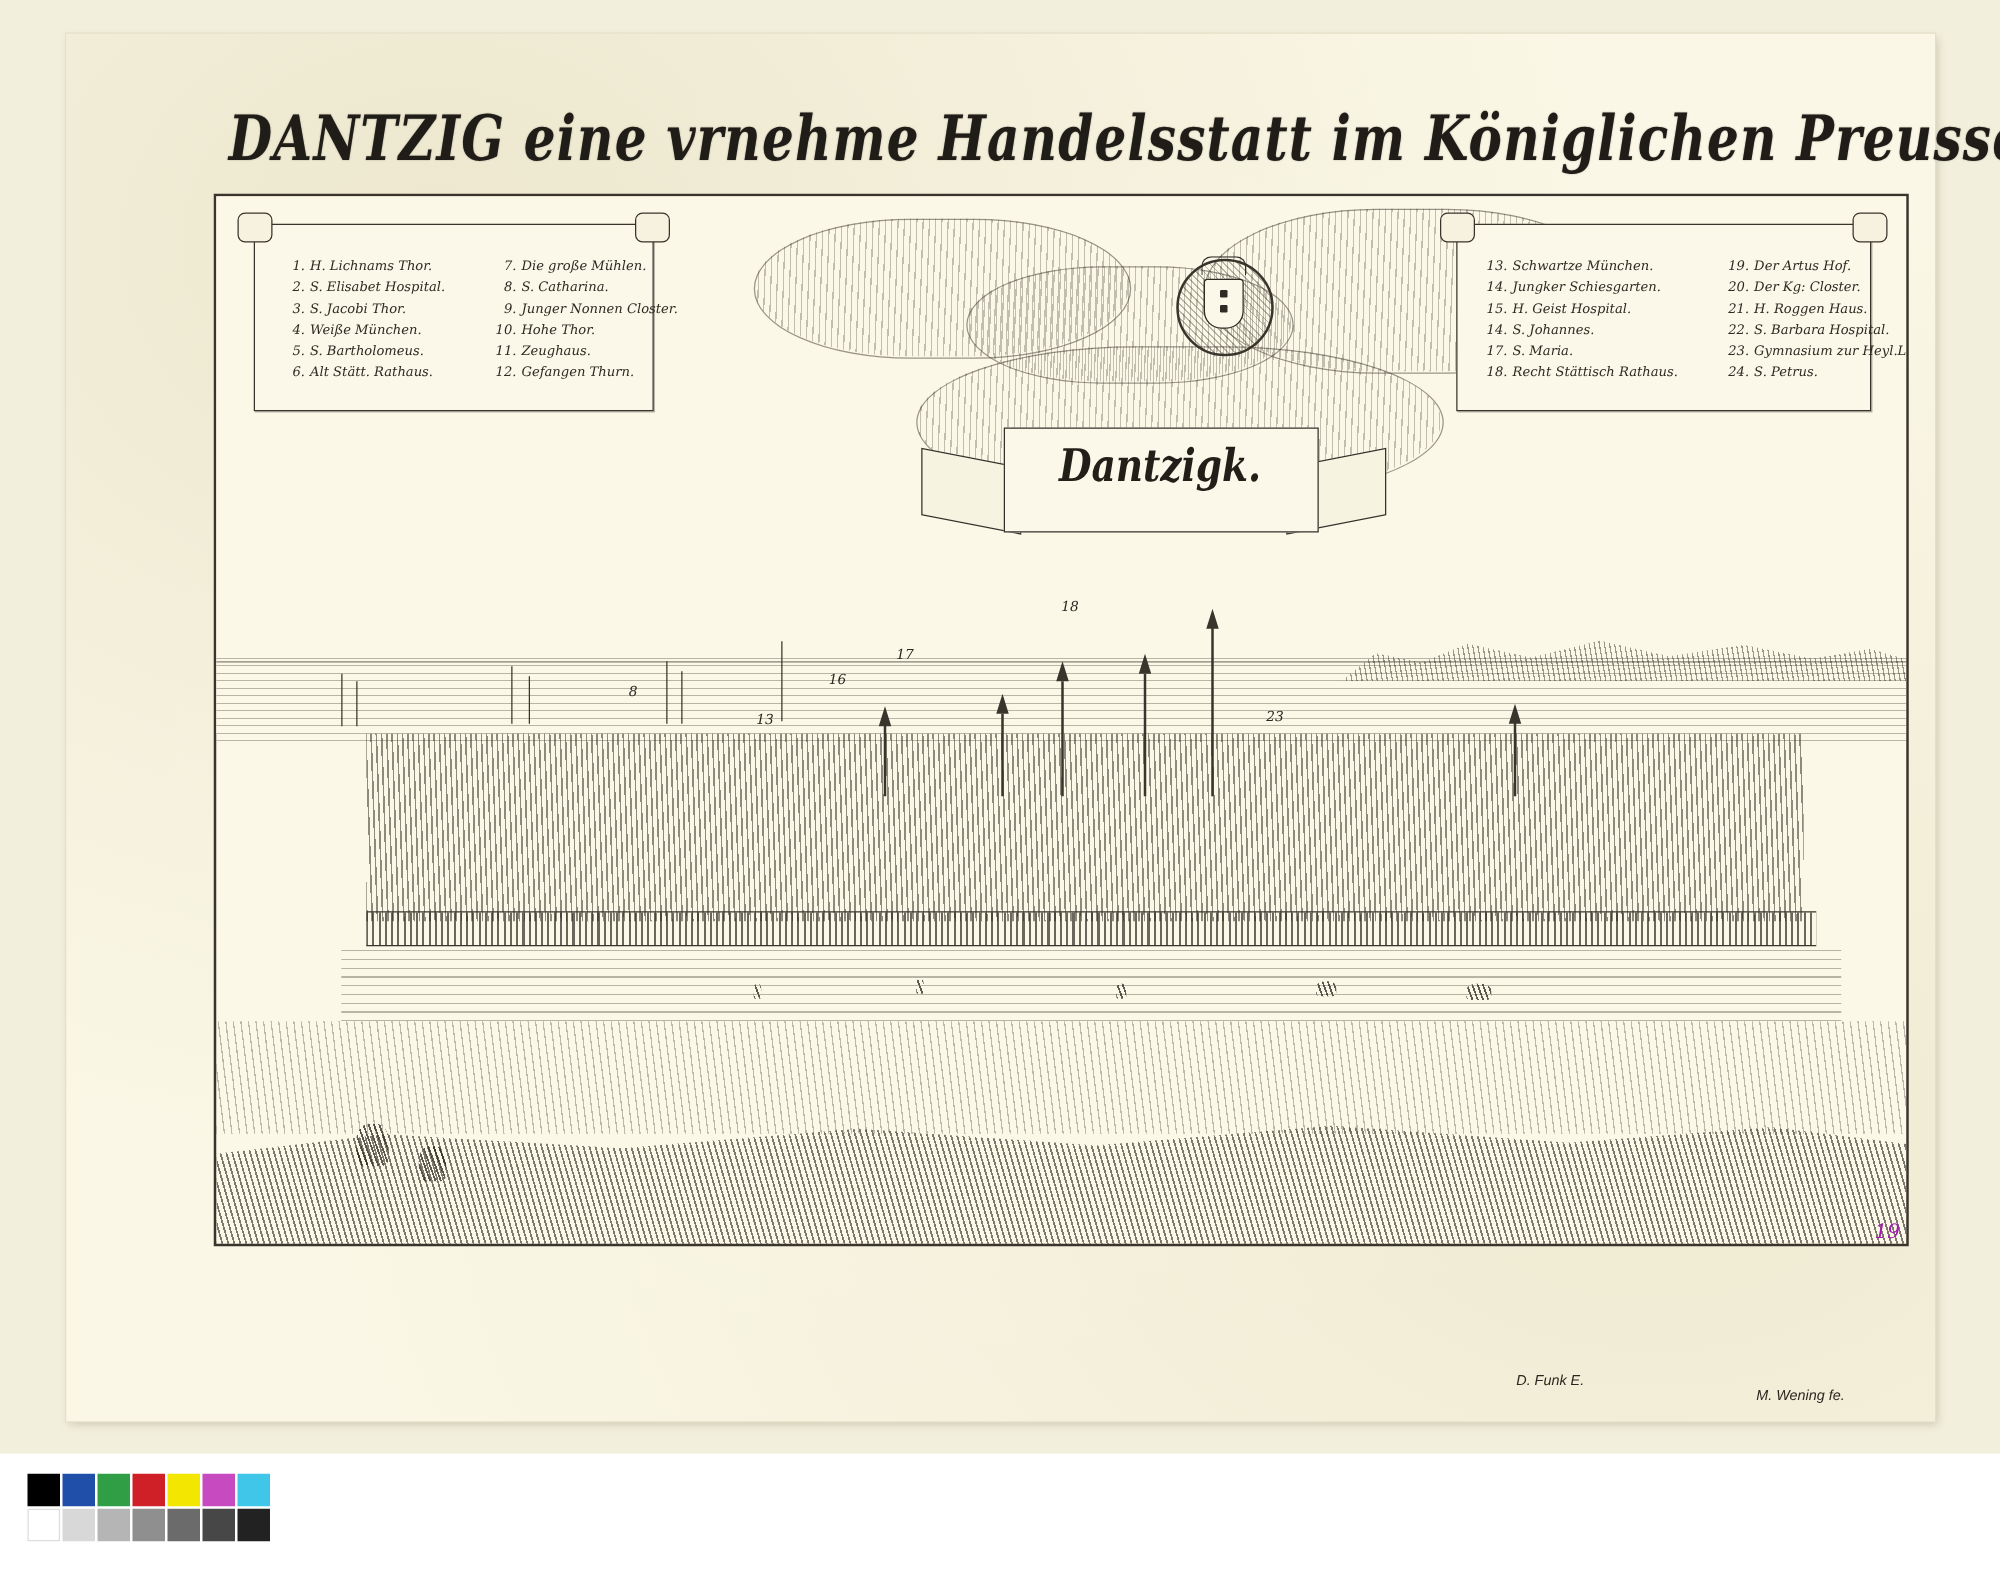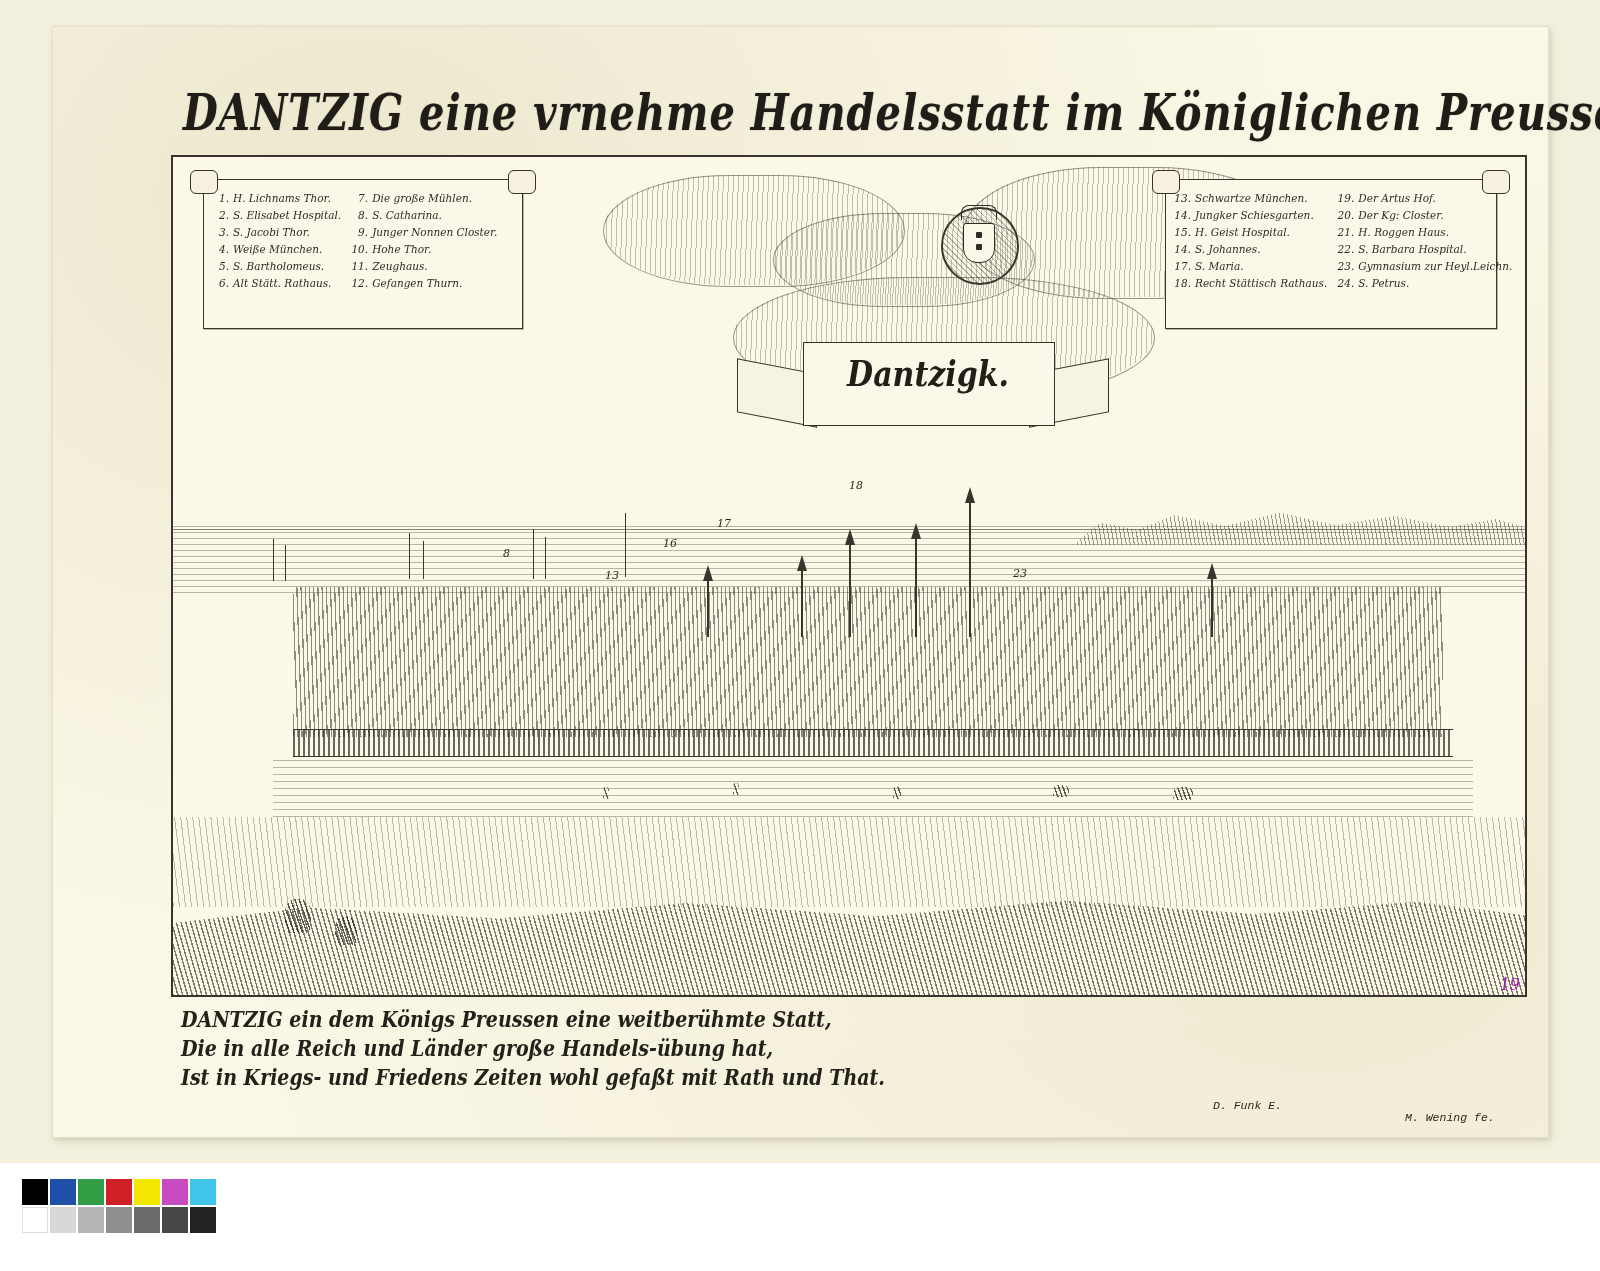--- a/index.html
+++ b/index.html
@@ -70,21 +70,21 @@
     position:absolute;top:-10px;width:26px;height:22px;border:1.5px solid #38332b;border-radius:6px;
     background:#f6f2df;
   }
   .legend{
     position:absolute;inset:10px 8px;
     display:flex;gap:10px;
     font-family:"DejaVu Serif", serif;
     font-size:10.5px;font-style:italic;color:#2e2a22;
     line-height:1.62;
   }
-  .legend ul{list-style:none;margin:0;padding:0;}
+  .legend ul{list-style:none;margin:15px;padding:0;}
   .legend li{white-space:nowrap;}
   .legend .num{display:inline-block;width:17px;text-align:right;margin-right:4px;}
 
   
   .arms{position:absolute;left:762px;top:36px;width:86px;height:96px;}
   .armsWreath{position:absolute;left:6px;top:14px;width:74px;height:74px;border:2px solid #3a352c;border-radius:50%;
     background:repeating-linear-gradient(45deg, rgba(58,53,44,.35) 0 1px, rgba(0,0,0,0) 1px 4px);}
   .armsShield{position:absolute;left:28px;top:30px;width:30px;height:38px;background:#fbf8ea;border:1.5px solid #2f2b24;
     border-radius:3px 3px 14px 14px;}
   .armsCross{position:absolute;left:12px;width:6px;height:6px;background:#2f2b24;border-radius:1px;}
@@ -136,21 +136,21 @@
     position:absolute;left:128px;top:975px;width:1340px;height:120px;
     display:flex;gap:20px;
   }
   .verseCol{flex:1;}
   .verseLine{
     font-family:"DejaVu Serif", serif;font-weight:700;font-style:italic;
     font-size:19px;line-height:1.52;color:#24211b;white-space:nowrap;
     transform:scaleY(1.18);transform-origin:left top;
   }
   .sig{
-    position:absolute;font-family:Liberation Mono, monospace;font-style:italic;font-size:11.5px;color:#2b2721;
+    position:absolute;font-family:Liberation Sans, sans-serif;font-style:italic;font-size:11.5px;color:#2b2721;
   }
 
   
   .creditbar{position:absolute;left:0;top:1163px;width:1600px;height:108px;background:#ffffff;}
   .swatches{position:absolute;left:22px;top:16px;display:grid;grid-template-columns:repeat(7,26px);grid-template-rows:26px 26px;gap:2px;}
   .sw{width:26px;height:26px;}
   .credit{
     position:absolute;left:208px;top:44px;
     font-family:"Liberation Sans", sans-serif;font-size:17px;color:#111;
   }
@@ -295,25 +295,20 @@
           <div class="figure" style="left:560px;top:296px;width:6px;height:12px;"></div>
           <div class="figure" style="left:720px;top:300px;width:8px;height:12px;"></div>
           <div class="figure" style="left:880px;top:298px;width:16px;height:12px;"></div>
           <div class="figure" style="left:1000px;top:300px;width:20px;height:13px;"></div>
         </div>
       </div>
 
       <div class="plateNo" style="right:28px;top:948px;">19</div>
 
       <div class="verse">
-        <div class="verseCol">
-          <div class="verseLine">DANTZIG ein dem Königs Preussen eine weitberühmte Statt,</div>
-          <div class="verseLine">Die in alle Reich und Länder große Handels-übung hat,</div>
-          <div class="verseLine">Ist in Kriegs- und Friedens Zeiten wohl gefaßt mit Rath und That.</div>
-        </div>
       </div>
 
       <div class="sig" style="left:1160px;top:1072px;">D. Funk E.</div>
       <div class="sig" style="left:1352px;top:1084px;">M. Wening fe.</div>
 
     </div>
   </div>
 
   <div class="creditbar">
     <div class="swatches">

